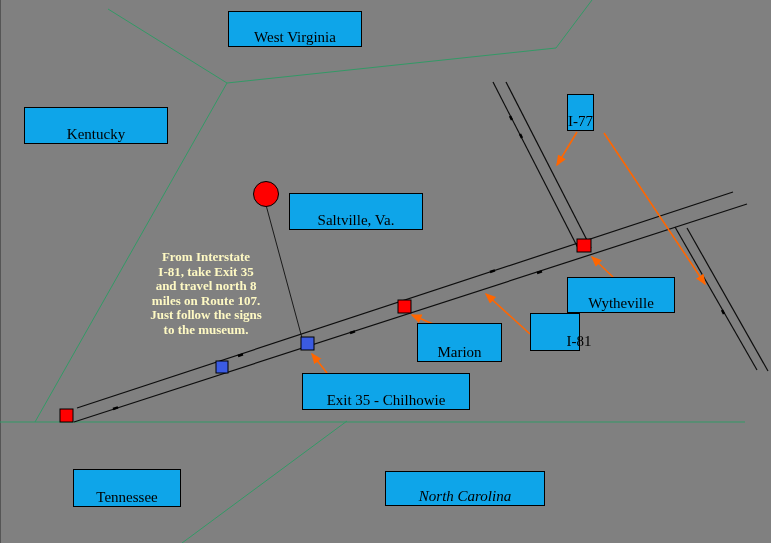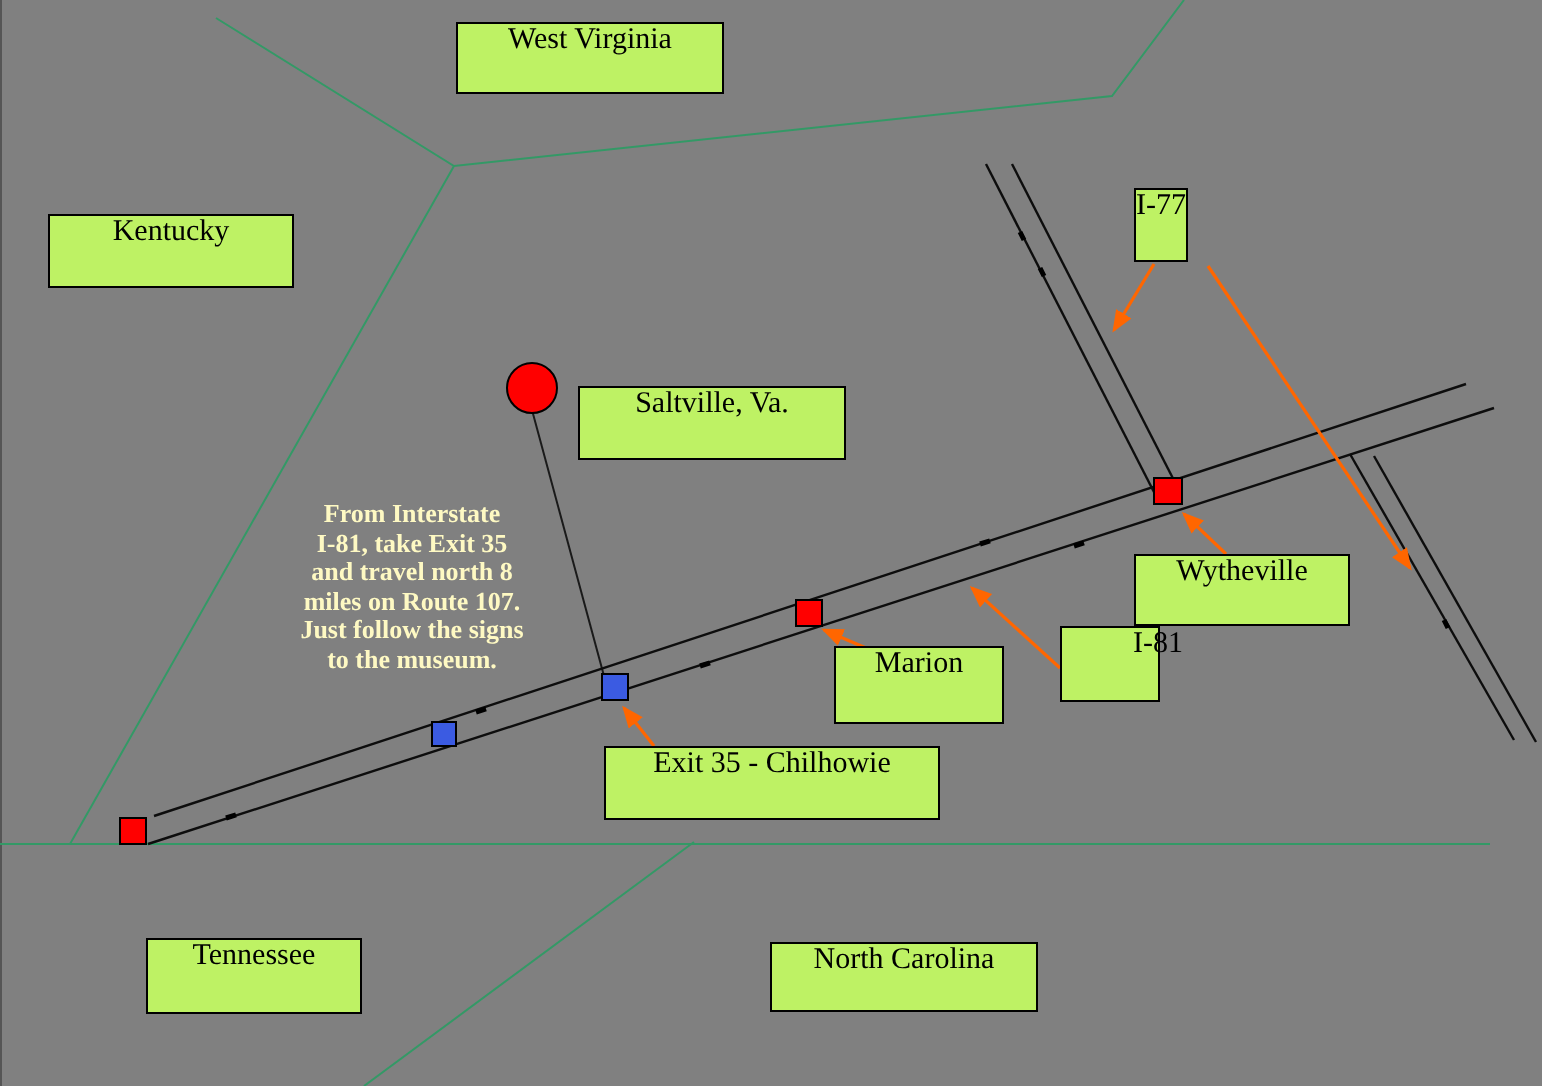--- a/index.html
+++ b/index.html
@@ -3,22 +3,22 @@
 <meta charset="utf-8">
 <style>
   html,body{margin:0;padding:0;background:#808080;}
   .map{
     position:relative;width:771px;height:543px;background:#808080;
     overflow:hidden;font-family:"Liberation Serif",serif;
     box-shadow:inset 1px 0 0 #555555;
   }
   .map svg{position:absolute;left:0;top:0;}
   .box{
-    position:absolute;background:#bef264;border:1px solid #000000;
-    display:flex;align-items:flex-start;justify-content:center;
+    position:absolute;background:#0ea5e9;border:1px solid #000000;
+    display:flex;align-items:flex-end;justify-content:center;
     font-size:15px;color:#000000;box-sizing:border-box;white-space:nowrap;
   }
   .note{
     position:absolute;left:140px;top:250px;width:132px;
     text-align:center;font-weight:bold;font-size:13px;line-height:14.5px;
     color:#fef9c3;white-space:pre-line;
   }
   .green-line{stroke:#339966;stroke-width:1;fill:none;}
   .road{stroke:#0d0d0d;stroke-width:1.2;fill:none;}
   .tick{stroke:#000000;stroke-width:2.5;fill:none;}
@@ -70,21 +70,21 @@
     <rect class="sq-blue" x="301" y="337" width="13" height="13"></rect>
     <rect class="sq-red" x="398" y="300" width="13" height="13"></rect>
     <rect class="sq-red" x="577" y="239" width="14" height="13"></rect>
     <circle class="circ-red" cx="266" cy="194" r="12.5"></circle>
   </svg>
 
   <div class="box" style="left:228px;top:11px;width:134px;height:36px;">
     <span>West Virginia</span>
   </div>
 
-  <div class="box" style="left:24px;top:107px;width:123px;height:37px;">
+  <div class="box" style="left:24px;top:107px;width:144px;height:37px;">
     <span>Kentucky</span>
   </div>
 
   <div class="box" style="left:289px;top:193px;width:134px;height:37px;">
     <span>Saltville, Va.</span>
   </div>
 
   <div class="box" style="left:567px;top:94px;width:27px;height:37px;">
     <span>I-77</span>
   </div>
@@ -102,21 +102,21 @@
   </div>
 
   <div class="box" style="left:302px;top:373px;width:168px;height:37px;">
     <span>Exit 35 - Chilhowie</span>
   </div>
 
   <div class="box" style="left:73px;top:469px;width:108px;height:38px;">
     <span>Tennessee</span>
   </div>
 
-  <div class="box" style="left:385px;top:471px;width:134px;height:35px;">
+  <div class="box" style="left:385px;top:471px;width:160px;height:35px;font-style:italic;">
     <span>North Carolina</span>
   </div>
 
   <div class="note">From Interstate
 I-81, take Exit 35
 and travel north 8
 miles on Route 107.
 Just follow the signs
 to the museum.</div>
 

